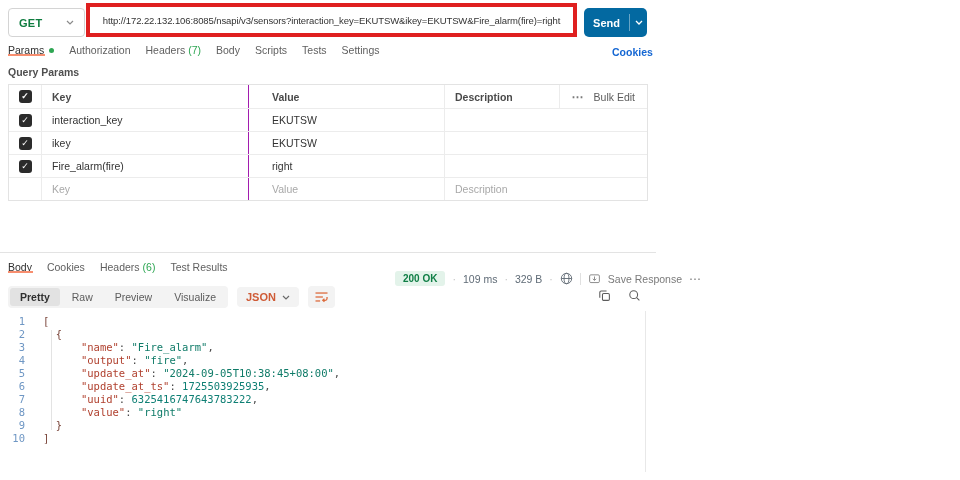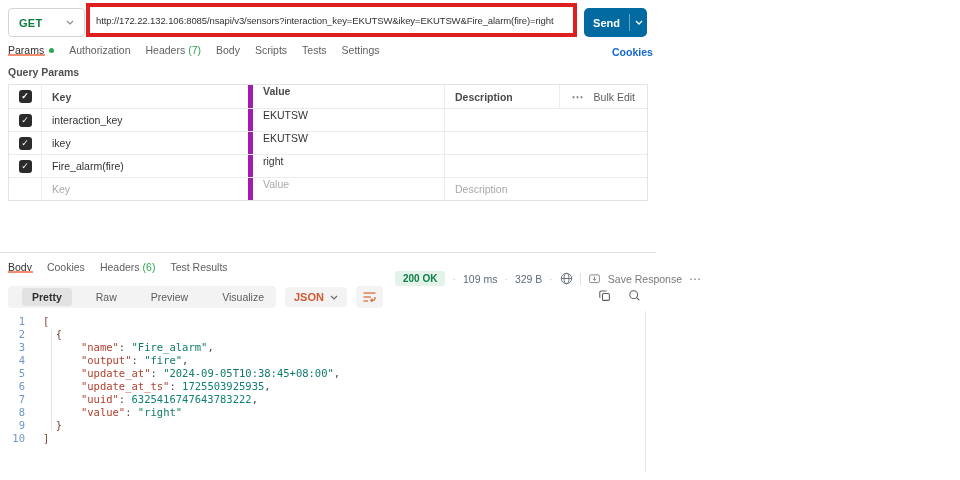--- a/index.html
+++ b/index.html
@@ -10,21 +10,21 @@
 
   
   .method-box { left:8px; top:8px; width:77px; height:29px; border:1px solid #d4d4d4;
     border-radius:4px; display:flex; align-items:center; justify-content:space-between;
     padding:0 10px; cursor:pointer; background:#fff; }
   .method-label { font-size:11px; font-weight:700; color:#0e7c3f; letter-spacing:.3px; }
   .url-annotation { left:86px; top:3px; width:491px; height:34px;
     border:4px solid #df1f1f; z-index:5; pointer-events:none; }
   .url-field { left:90px; top:7px; width:483px; height:26px; border:none; outline:none;
     font-family:"Liberation Sans", sans-serif; font-size:9.5px; letter-spacing:-0.1px;
-    color:#333; padding:0 6px; background:#fff; }
+    color:#333; padding:0 6px; background:#fff;text-align:center; }
   .send-btn { left:584px; top:8px; width:63px; height:29px; background:#0369a1;
     border-radius:5px; display:flex; align-items:stretch; cursor:pointer; }
   .send-label { flex:1; display:flex; align-items:center; justify-content:center;
     color:#fff; font-size:11px; font-weight:700; }
   .send-divider { width:1px; background:rgba(255,255,255,.4); margin:6px 0; }
   .send-caret { width:17px; display:flex; align-items:center; justify-content:center; }
 
   .cookies-link { left:612px; top:46px; font-size:10.5px; font-weight:700;
     color:#1567d3; cursor:pointer; }
 
@@ -40,21 +40,21 @@
   .u-params { width:37px; } .u-body { width:25px; }
 
   
   .qp-title { left:8px; top:66px; font-size:10.5px; font-weight:600; color:#4f4f4f; }
   .params-table { left:8px; top:84px; width:640px; border:1px solid #e3e3e3;
     font-size:10.5px; background:#fff; }
   .t-row { display:flex; height:23px; align-items:stretch; border-top:1px solid #ececec; }
   .t-row:first-child { border-top:none; }
   .c-check { width:32px; display:flex; align-items:center; justify-content:center; }
   .c-key { width:207px; border-left:1px solid #ececec; display:flex; align-items:center; padding-left:10px; }
-  .c-val { width:196px; border-left:5px solid #a21caf; display:flex; align-items:flex-start; padding-left:10px; }
+  .c-val { width:196px; border-left:1px solid #a21caf; display:flex; align-items:center; padding-left:23px; }
   .c-desc { flex:1; border-left:1px solid #ececec; display:flex; align-items:center; padding-left:10px; }
   .t-head { color:#4a4a4a; font-weight:600; }
   .t-row .cell-text { color:#333; font-weight:400; }
   .t-head .cell-text { color:#4a4a4a; font-weight:600; }
   .ph { color:#a8a8a8 !important; font-weight:400 !important; }
   .checkbox { width:13px; height:13px; background:#2b2b2b; border-radius:3px;
     display:flex; align-items:center; justify-content:center; color:#fff;
     font-size:9px; line-height:1; cursor:pointer; }
   .bulk-cluster { margin-left:auto; height:100%; display:flex; align-items:center;
     gap:9px; border-left:1px solid #ececec; padding:0 12px 0 12px; }
@@ -70,21 +70,21 @@
   .status-badge { background:#e3f3ea; color:#0f7e45; font-size:10px; font-weight:600;
     padding:2px 8px; border-radius:3px; }
   .sep-dot { color:#c2c2c2; }
   .v-pipe { width:1px; height:12px; background:#e0e0e0; }
   .save-text { color:#7a7a7a; }
   .resp-more { color:#7a7a7a; font-size:12px; letter-spacing:1px; cursor:pointer; }
 
   .resp-view-row { left:8px; top:286px; display:flex; gap:9px; align-items:center; }
   .pill-group { background:#f3f3f3; border-radius:4px; padding:2px; display:flex;
     gap:2px; font-size:10.5px; color:#5c5c5c; }
-  .pill { padding:3px 10px; border-radius:3px; cursor:pointer;margin-left:12px; }
+  .pill { padding:3px 10px; border-radius:3px; cursor:pointer; }
   .pill.active { background:#e2e2e2; color:#2f2f2f; font-weight:600; }
   .json-pill { background:#f3f3f3; border-radius:4px; padding:4px 9px; display:flex;
     align-items:center; gap:6px; font-size:11px; color:#cf5b36; font-weight:600;
     cursor:pointer; }
   .wrap-pill { background:#f3f3f3; border-radius:4px; width:27px; height:22px;
     display:flex; align-items:center; justify-content:center; cursor:pointer; }
   .resp-icons { left:598px; top:289px; display:flex; gap:17px; align-items:center; }
   .icon-btn { cursor:pointer; display:flex; }
 
   

